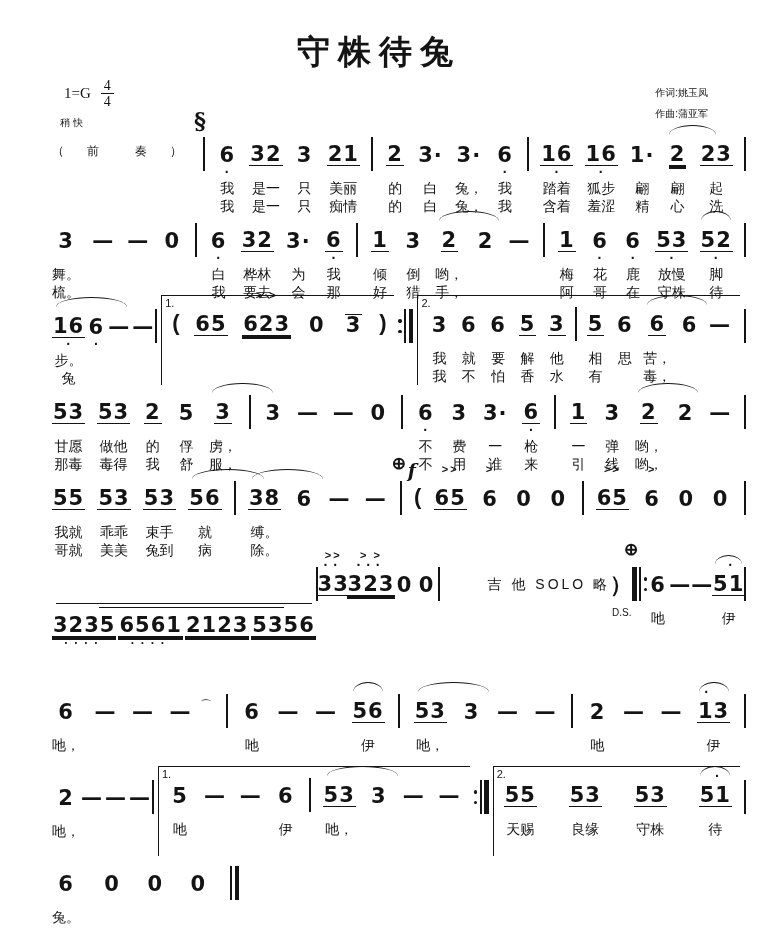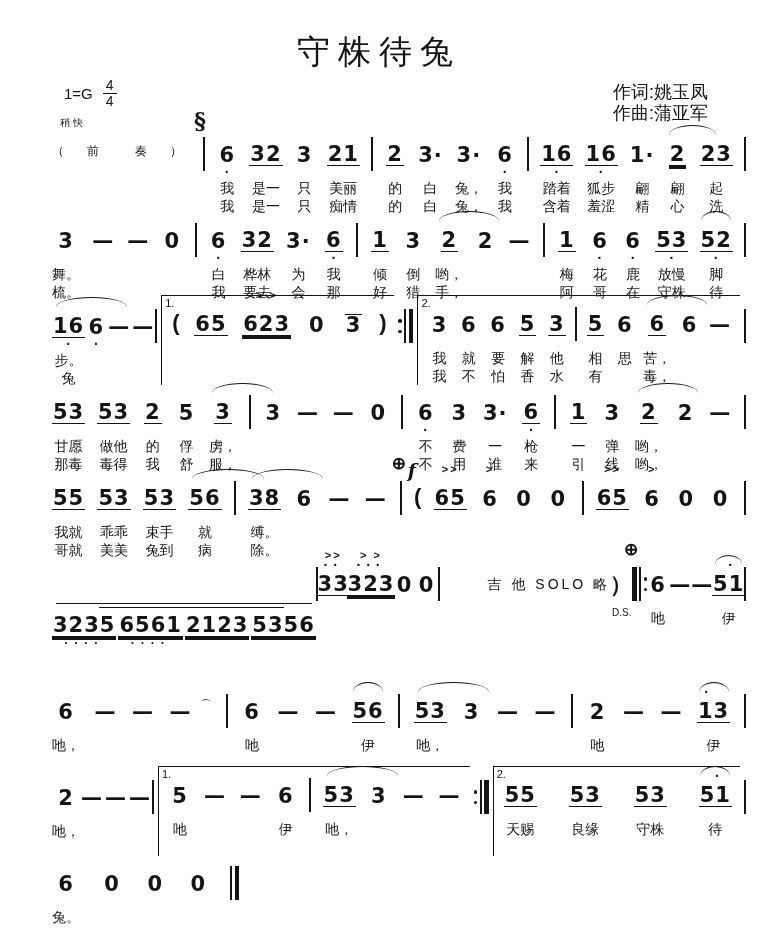--- a/index.html
+++ b/index.html
@@ -2,24 +2,24 @@
 <html><head>
 <meta charset="utf-8">
 <style>
   * { margin:0; padding:0; box-sizing:border-box; }
   html,body { width:758px; height:939px; background:#ffffff; overflow:hidden;
     font-family:"Liberation Sans", sans-serif; color:#141414; }
   .page { width:758px; height:939px; position:relative; }
 
   
   .header { position:relative; padding-top:30px; height:128px; }
-  .title { text-align:center; font-size:33px; font-weight:normal; letter-spacing:8px;
+  .title { text-align:center; font-size:33px; font-weight:bold; letter-spacing:8px;
     font-family:"Liberation Serif", serif; }
-  .credits { position:absolute; right:50px; top:82px; text-align:left; font-size:18px; line-height:21px; }
-  .keyrow { position:absolute; left:64px; top:78px; display:flex; align-items:center; font-size:15px; }
+  .credits { position:absolute; right:50px; top:82px; text-align:left; font-size:10px; line-height:21px; }
+  .keyrow { position:absolute; left:64px; top:78px; display:flex; align-items:center; font-size:15px;font-family:Liberation Serif, serif; }
   .meter { display:inline-flex; flex-direction:column; align-items:center; margin-left:10px;
     font-size:14px; line-height:15px; }
   .meter .mnum { border-bottom:1.2px solid #141414; padding:0 3px; }
   .tempo { position:absolute; left:60px; top:116px; font-size:10px; letter-spacing:3px; }
 
   
   .score { position:absolute; left:52px; right:12px; top:140px; }
   .system { display:flex; justify-content:space-between; align-items:flex-start;
     margin-bottom:11px; min-height:66px; }
   .system.mt { margin-top:9px; }

